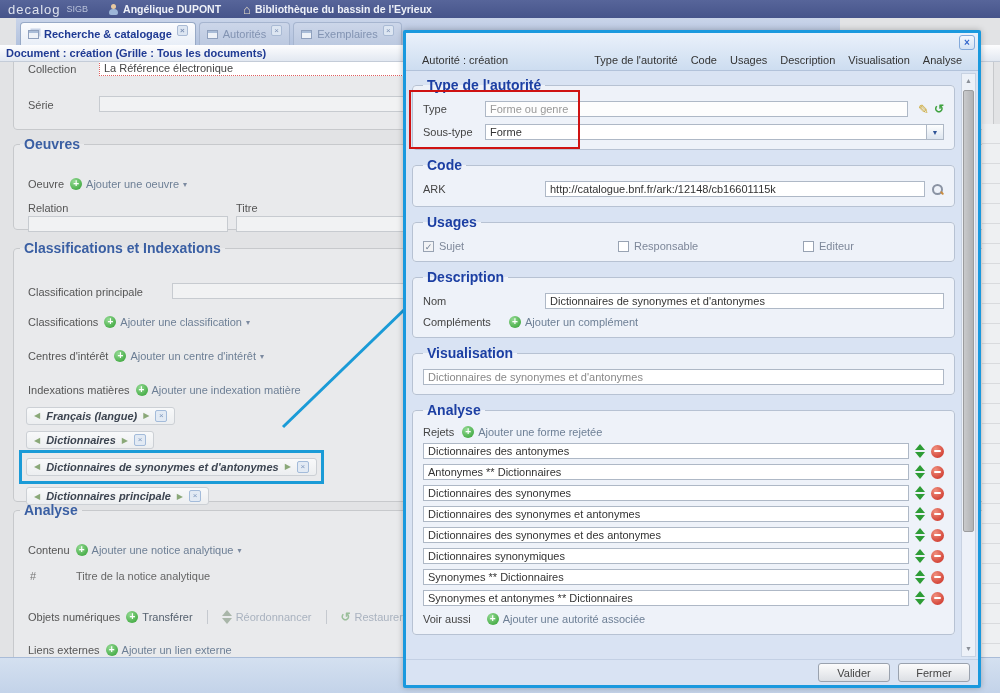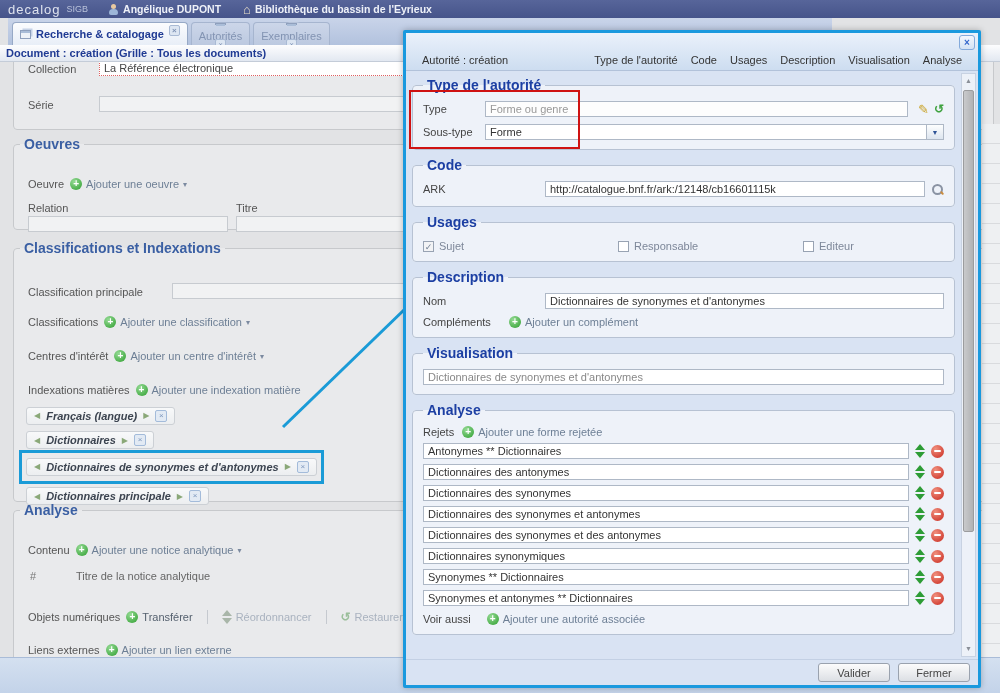--- a/index.html
+++ b/index.html
@@ -11,26 +11,26 @@
     background:linear-gradient(#57659a,#46548a); display:flex; align-items:center; gap:6px; padding-left:8px; }
   .brand { color:#dfe3ee; font-size:13px; letter-spacing:1px; }
   .brand-suffix { color:#b9c2da; font-size:9px; margin-right:14px; }
   .topitem { display:flex; align-items:center; gap:4px; color:#eef1f8; font-size:10.5px; font-weight:bold; margin-right:16px; }
   .person-icon { position:relative; width:11px; height:11px; display:inline-block; }
   .person-icon::before { content:""; position:absolute; left:3px; top:0; width:5px; height:5px; border-radius:50%; background:#e8c9a0; }
   .person-icon::after { content:""; position:absolute; left:1px; top:5px; width:9px; height:6px; border-radius:4px 4px 2px 2px; background:#9db6d8; }
   .home-icon { color:#e6ddc8; font-size:13px; line-height:11px; }
 
   
-  #tabbar { position:absolute; left:8px; top:18px; width:824px; height:27px;
+  #tabbar { position:absolute; left:16px; top:18px; width:824px; height:27px;
     background:linear-gradient(#c9d4e9,#b2c2de); display:flex; align-items:flex-end; padding-left:4px; }
   .tab { display:flex; align-items:center; gap:5px; height:23px; padding:0 7px; margin-right:3px;
     border:1px solid #a6b5cf; border-bottom:none; border-radius:4px 4px 0 0; font-size:11px; }
   .tab.active { background:linear-gradient(#fbfcfe,#e8eef7); color:#1f3a93; font-weight:bold; border-color:#97a9c6; }
-  .tab.inactive { background:linear-gradient(#ccd6e9,#bcc9e0); color:#8293b2;flex-direction:column; }
+  .tab.inactive { background:linear-gradient(#ccd6e9,#bcc9e0); color:#8293b2; }
   .win-icon { display:inline-block; width:11px; height:9px; border:1px solid #8fa0bd; background:#eef2f8; position:relative; }
   .win-icon::before { content:""; position:absolute; left:0; top:0; right:0; height:2px; background:#aabdd8; }
   .win-icon.cascade { box-shadow:2px -2px 0 -0.5px #c6d2e6; }
   .tab-close { display:inline-block; width:11px; height:11px; border:1px solid #a9bad4; border-radius:2px;
     background:#dde6f2; color:#7e92b5; font-size:8px; line-height:9px; text-align:center; margin-top:-8px; }
 
   
   #pageheader { position:absolute; left:0; top:45px; width:1000px; height:17px;
     background:linear-gradient(#fdfdfe,#e2e8f1); border-bottom:1px solid #c4ccd8;
     font-size:11px; font-weight:bold; color:#1f3a93; padding:2px 0 0 6px; }
@@ -399,29 +399,29 @@
       <fieldset class="dfs">
         <legend>Analyse</legend>
         <div class="drow" style="gap:8px;">
           <span>Rejets</span>
           <span class="addlink">
             <span class="plus">+</span>
             <span>Ajouter une forme rejetée</span>
           </span>
         </div>
         <div class="rrow">
+          <input class="dinput" value="Dictionnaires des antonymes" style="">
+          <span class="sort-icon">
+              <i class="tri-up"></i>
+              <i class="tri-down"></i>
+            </span>
+          <span class="minus-icon"></span>
+        </div>
+        <div class="rrow">
           <input class="dinput" value="Antonymes ** Dictionnaires" style="">
-          <span class="sort-icon">
-              <i class="tri-up"></i>
-              <i class="tri-down"></i>
-            </span>
-          <span class="minus-icon"></span>
-        </div>
-        <div class="rrow">
-          <input class="dinput" value="Dictionnaires des antonymes" style="">
           <span class="sort-icon">
               <i class="tri-up"></i>
               <i class="tri-down"></i>
             </span>
           <span class="minus-icon"></span>
         </div>
         <div class="rrow">
           <input class="dinput" value="Dictionnaires des synonymes" style="">
           <span class="sort-icon">
               <i class="tri-up"></i>

